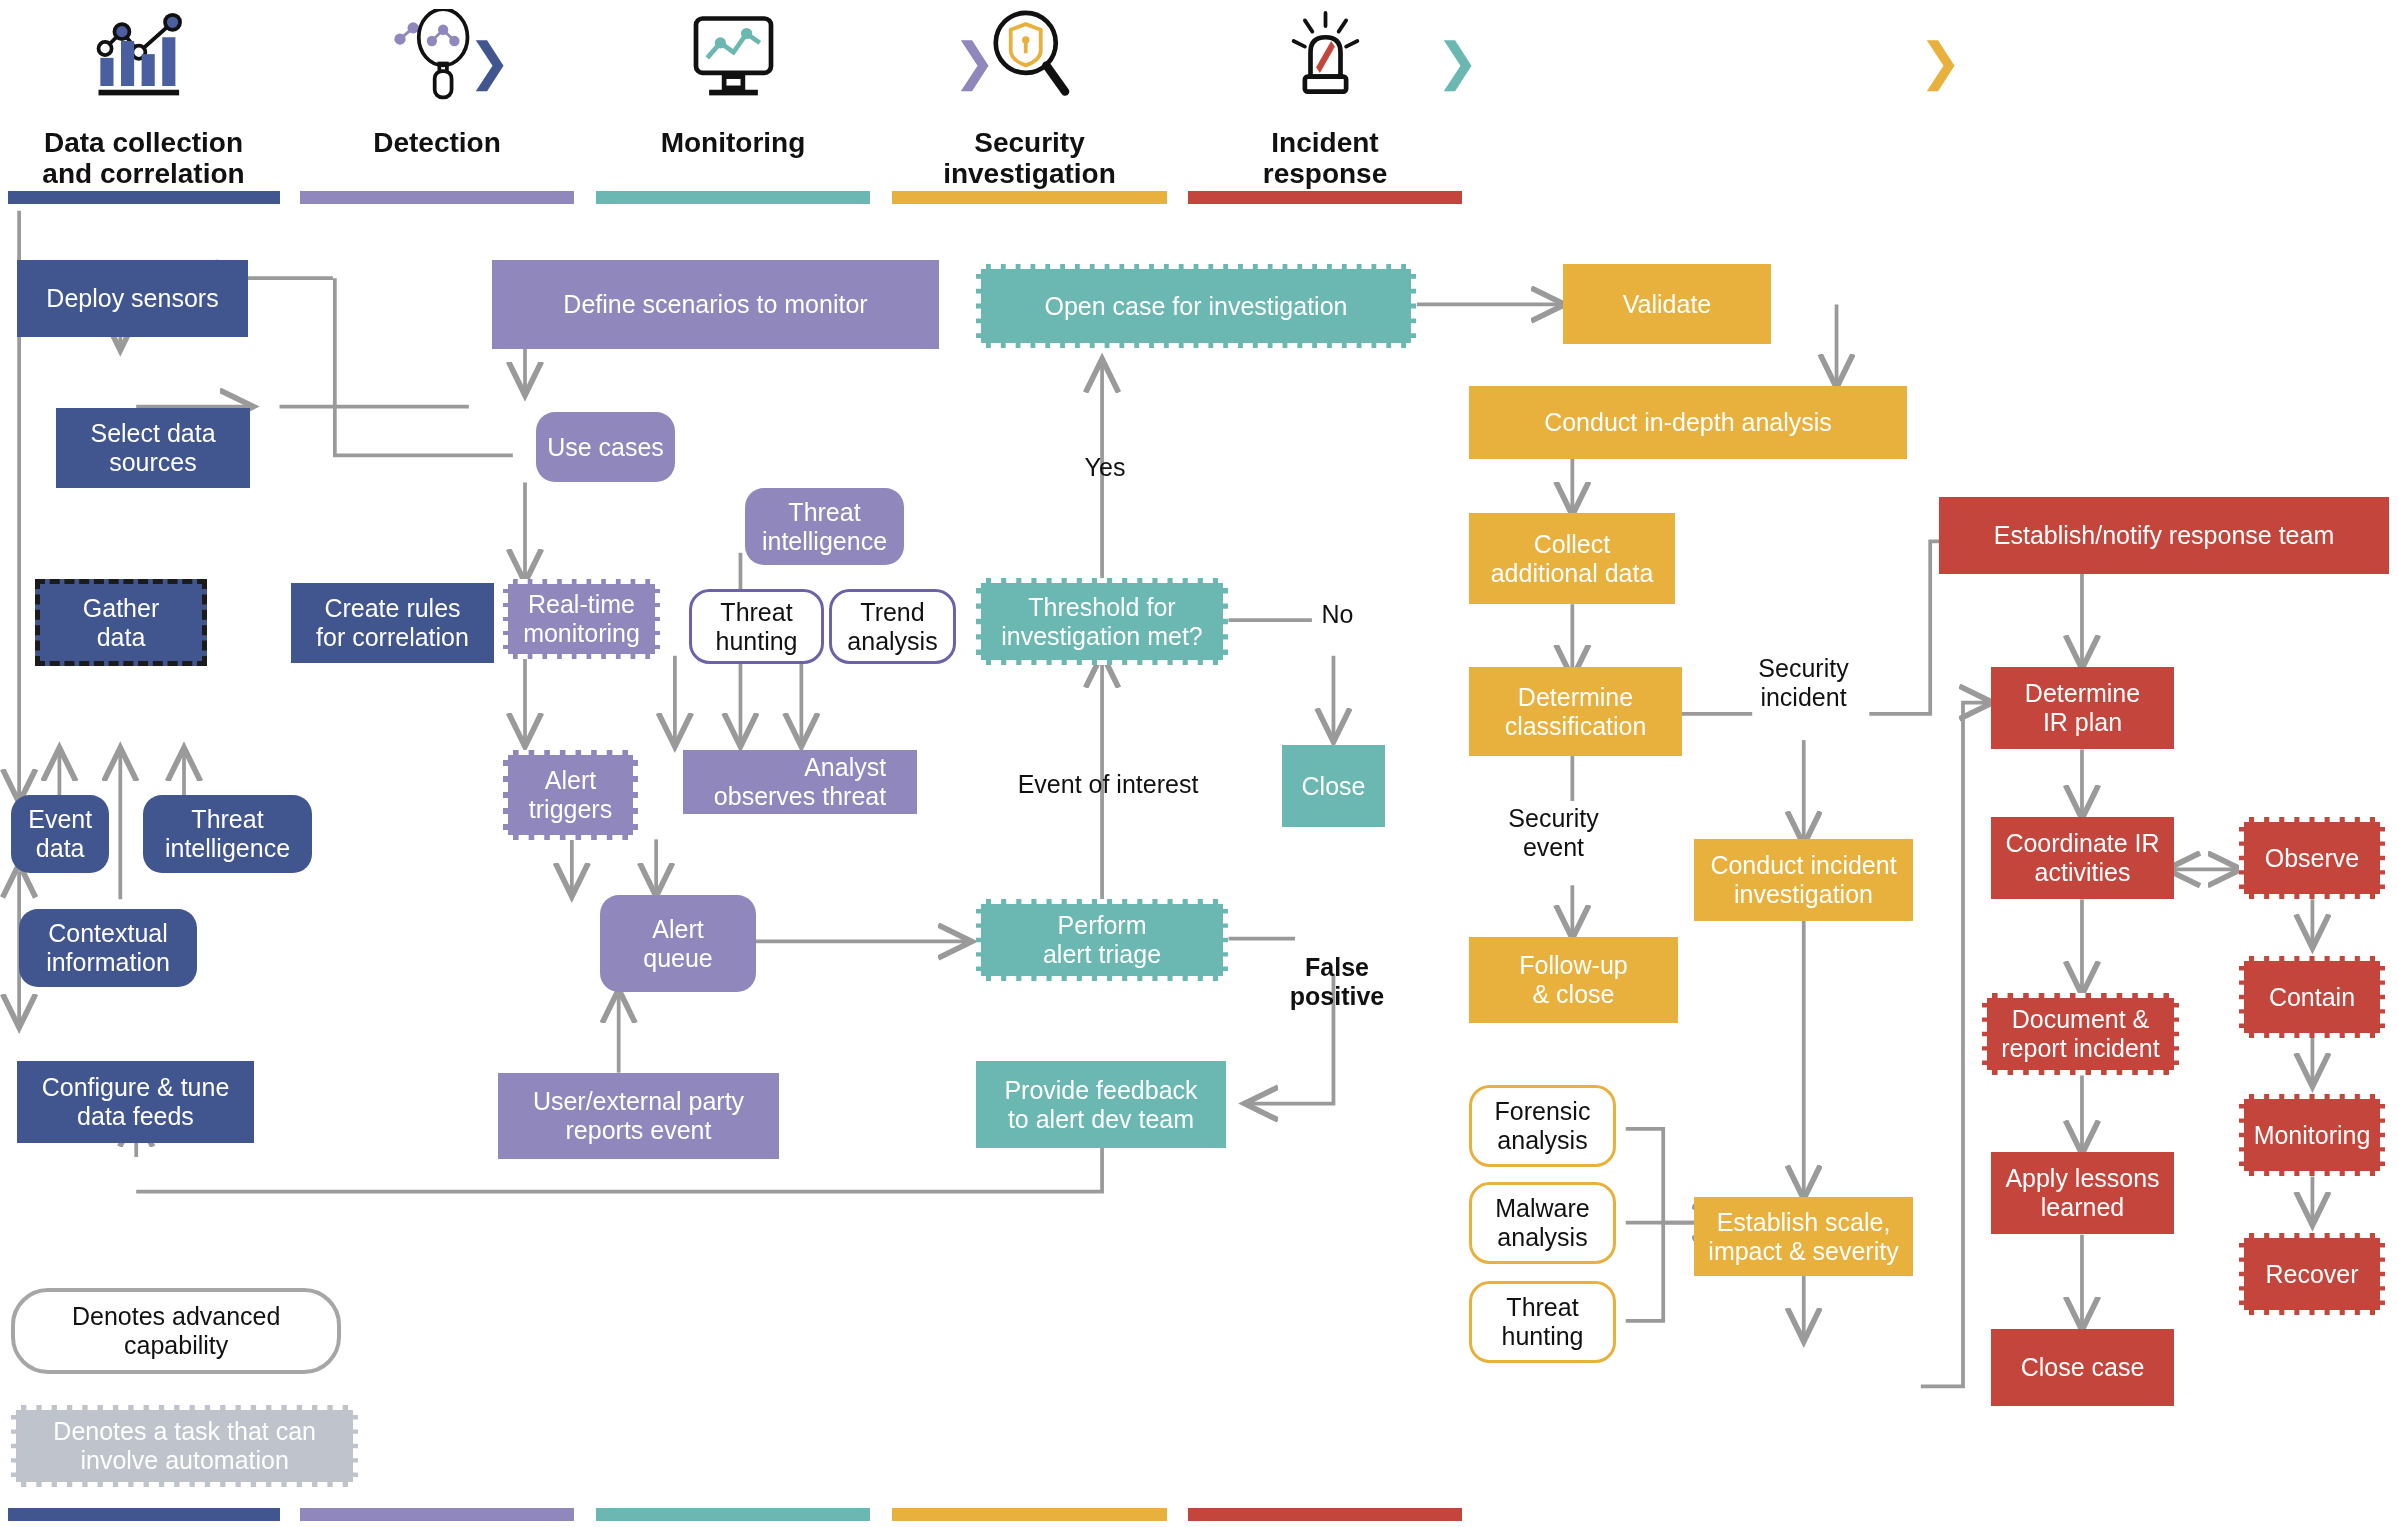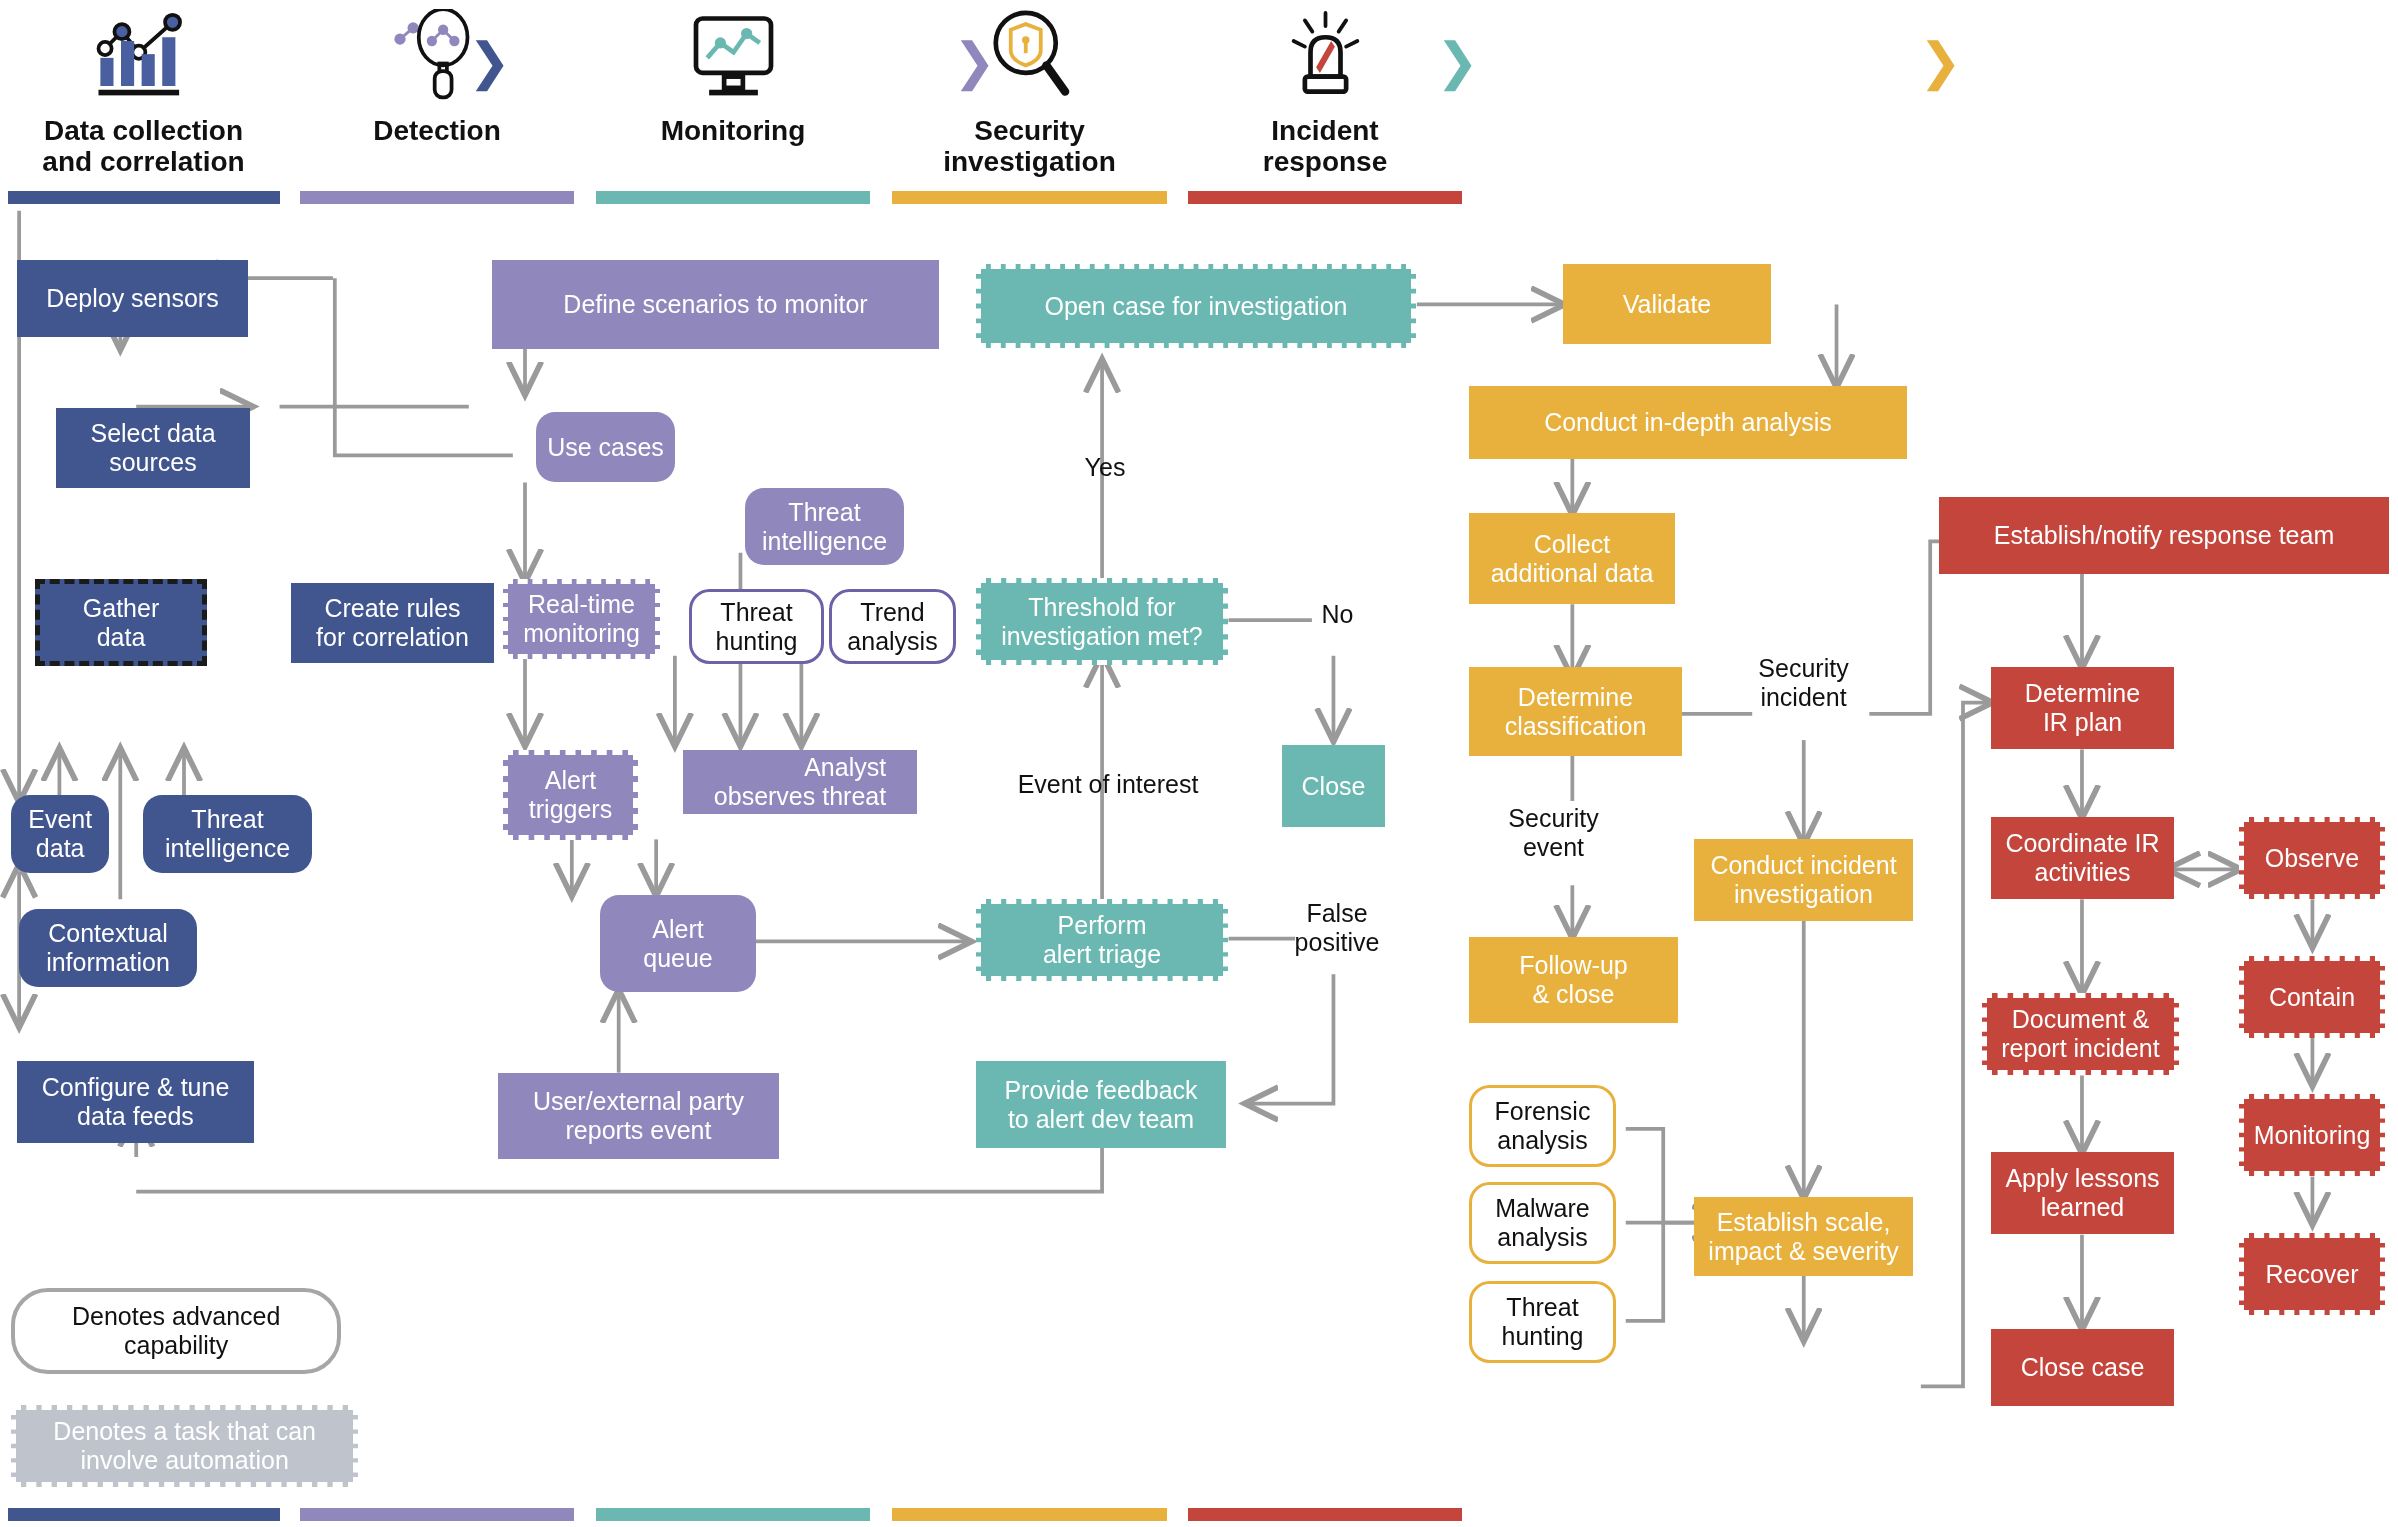--- a/index.html
+++ b/index.html
@@ -11,21 +11,21 @@
     overflow: hidden;
     position: relative;
   }
   #stage { position: relative; width: 2399px; height: 1527px; }
 
   
   .phase-header { position: absolute; top: 0; text-align: center; }
   .phase-icon { height: 111px; display:flex; align-items:center; justify-content:center; }
   .phase-title {
     font-size: 28px; font-weight: bold; color: #111; line-height: 1.12;
-    margin-top: 4px; white-space: pre-line;
+    margin-top: 16px; white-space: pre-line;
   }
   .phase-chev { position:absolute; top:36px; font-size:51px; line-height:1; font-weight:300; }
 
   .rule { position:absolute; height: 13px; }
 
   
   .node {
     position: absolute;
     display: flex; align-items: center; justify-content: center;
     text-align: center;
@@ -338,21 +338,21 @@
 
   <div class="node dash" style="left:976px; top:899px; width:252px; height:82px; background:#6bb8b2; border-color:#ffffff;">Perform
 alert triage</div>
 
   <div class="node" style="left:976px; top:1061px; width:250px; height:87px; background:#6bb8b2;">Provide feedback
 to alert dev team</div>
 
   <div class="edge-label" style="left:1063px; top:453px; width:84px;">Yes</div>
   <div class="edge-label" style="left:1304px; top:600px; width:67px;">No</div>
   <div class="edge-label" style="left:988px; top:770px; width:240px;">Event of interest</div>
-  <div class="edge-label" style="left:1276px; top:899px; width:122px;">False
+  <div class="edge-label" style="left:1276px; top:953px; width:122px;font-weight:bold;">False
 positive</div>
 
   <div class="node" style="left:1563px; top:264px; width:208px; height:80px; background:#e8b13d;">Validate</div>
 
   <div class="node" style="left:1469px; top:386px; width:438px; height:73px; background:#e8b13d;">Conduct in-depth analysis</div>
 
   <div class="node" style="left:1469px; top:513px; width:206px; height:91px; background:#e8b13d;">Collect
 additional data</div>
 
   <div class="node" style="left:1469px; top:667px; width:213px; height:89px; background:#e8b13d;">Determine

